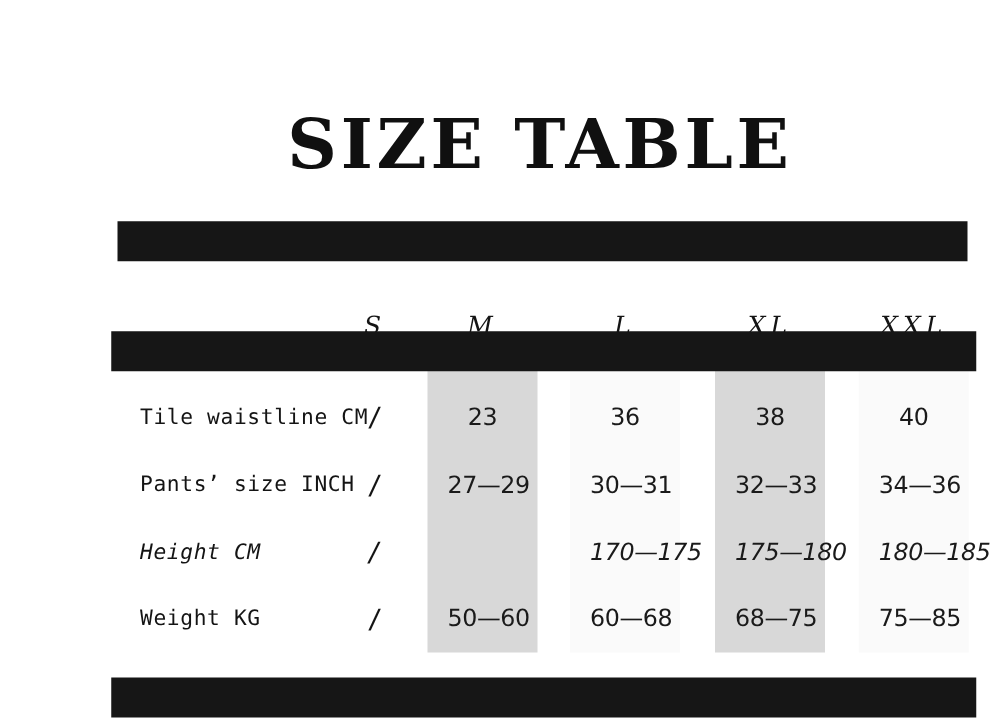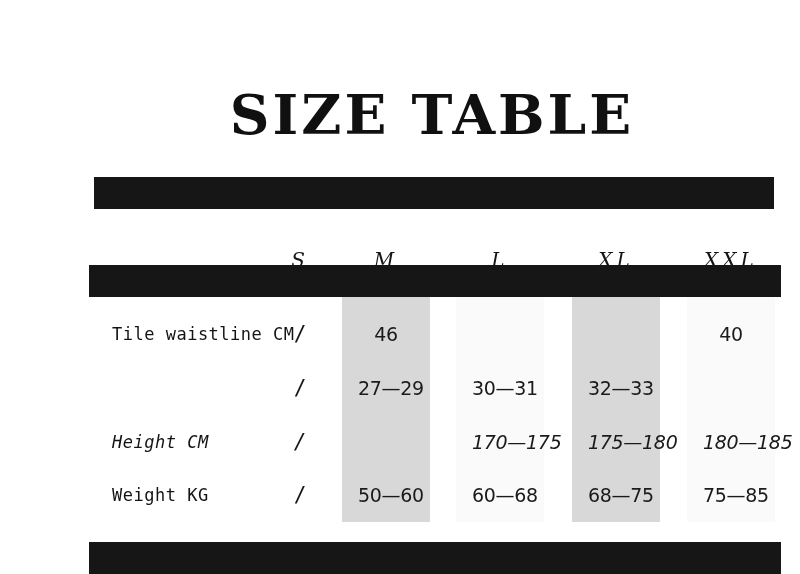--- a/index.html
+++ b/index.html
@@ -97,29 +97,33 @@
     <span class="cell hdr c-l">L</span>
     <span class="cell hdr c-xxl">XXL</span>
     <span class="cell hdr c-xl">XL</span>
   </div>
 
   <div class="rule rule-mid"></div>
 
   <div class="row row-1">
     <span class="label">Tile waistline CM</span>
     <span class="cell slash c-s">/</span>
-    <span class="cell val c-m">46</span>
+    <span class="cell val c-m">23</span>
+    <span class="cell val c-l">36</span>
+    <span class="cell val c-xl">38</span>
     <span class="cell val c-xxl">40</span>
   </div>
 
   <div class="row row-2">
+    <span class="label">Pants’ size INCH</span>
     <span class="cell slash c-s">/</span>
     <span class="cell val c-m">27—29</span>
     <span class="cell val c-l">30—31</span>
     <span class="cell val c-xl">32—33</span>
+    <span class="cell val c-xxl">34—36</span>
   </div>
 
   <div class="row row-3">
     <span class="label">Height CM</span>
     <span class="cell slash c-s">/</span>
     <span class="cell val c-l">170—175</span>
     <span class="cell val c-xl">175—180</span>
     <span class="cell val c-xxl">180—185</span>
   </div>
 

